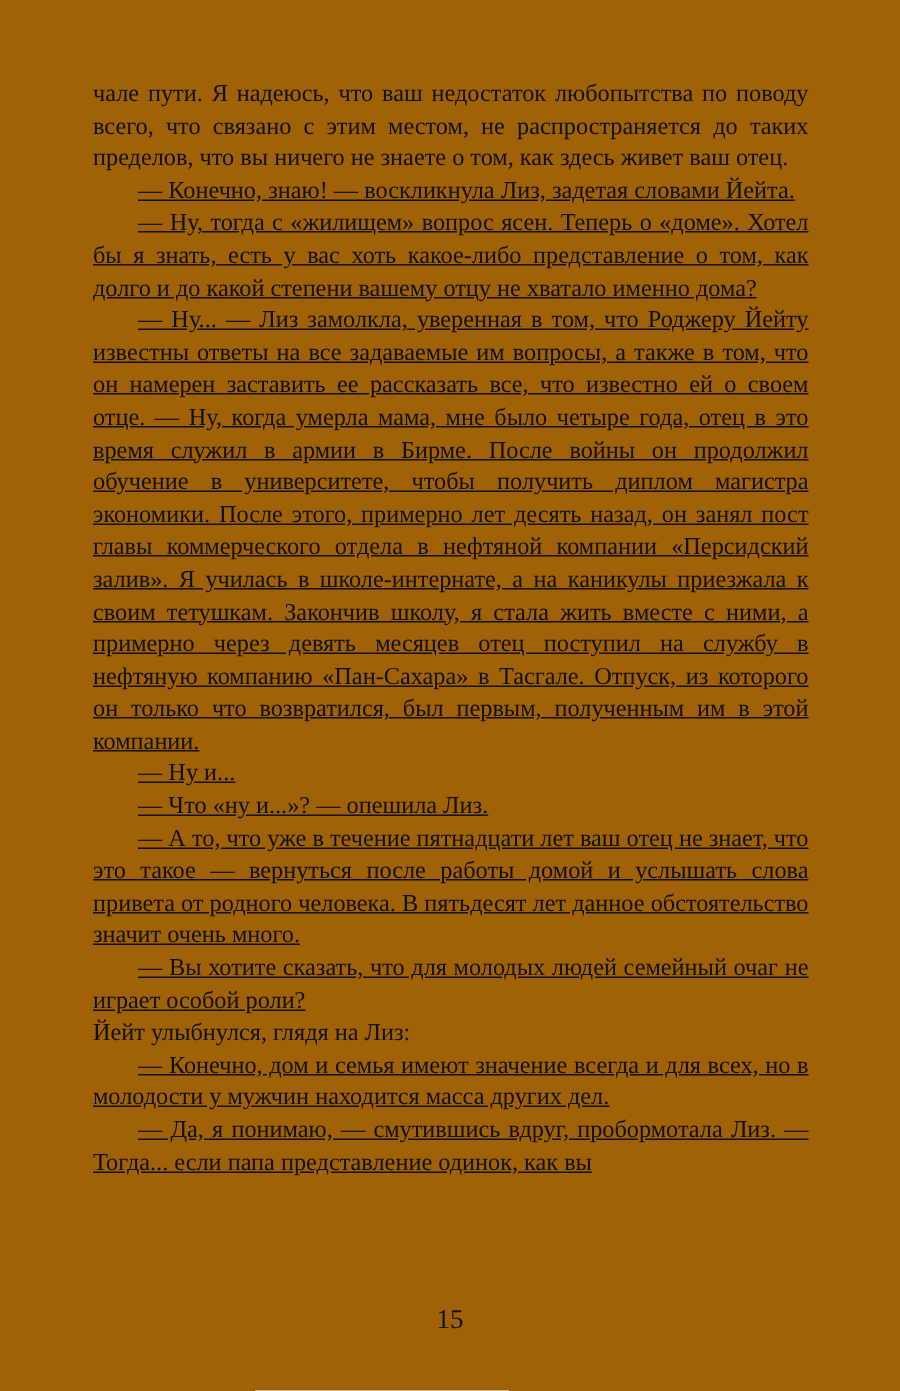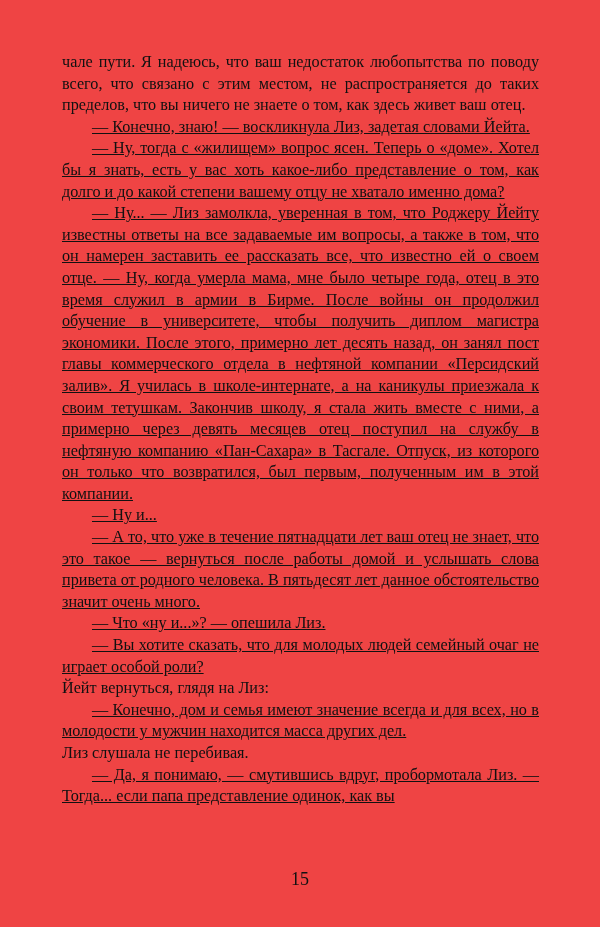--- a/index.html
+++ b/index.html
@@ -5,21 +5,21 @@
   html, body {
     margin: 0;
     padding: 0;
     background: #f6f6f4;
   }
   .page {
     position: relative;
     width: 600px;
     height: 927px;
     margin: 0 auto;
-    background: #ef4444;
+    background: #a16207;
     overflow: hidden;
     font-family: "Liberation Serif", "DejaVu Serif", serif;
     color: #111111;
   }
   .text-block {
     position: absolute;
     top: 52px;
     left: 62px;
     width: 477px;
     font-size: 16.2px;
@@ -51,22 +51,21 @@
 </head>
 <body>
 
 <div class="page">
   <div class="text-block">
     <p class="no-indent">чале пути. Я надеюсь, что ваш недостаток любопытства по поводу всего, что связано с этим местом, не распространяется до таких пределов, что вы ничего не знаете о том, как здесь живет ваш отец.</p>
     <p class="indent">— Конечно, знаю! — воскликнула Лиз, задетая словами Йейта.</p>
     <p class="indent">— Ну, тогда с «жилищем» вопрос ясен. Теперь о «доме». Хотел бы я знать, есть у вас хоть какое-либо представление о том, как долго и до какой степени вашему отцу не хватало именно дома?</p>
     <p class="indent">— Ну... — Лиз замолкла, уверенная в том, что Роджеру Йейту известны ответы на все задаваемые им вопросы, а также в том, что он намерен заставить ее рассказать все, что известно ей о своем отце. — Ну, когда умерла мама, мне было четыре года, отец в это время служил в армии в Бирме. После войны он продолжил обучение в университете, чтобы получить диплом магистра экономики. После этого, примерно лет десять назад, он занял пост главы коммерческого отдела в нефтяной компании «Персидский залив». Я училась в школе-интернате, а на каникулы приезжала к своим тетушкам. Закончив школу, я стала жить вместе с ними, а примерно через девять месяцев отец поступил на службу в нефтяную компанию «Пан-Сахара» в Тасгале. Отпуск, из которого он только что возвратился, был первым, полученным им в этой компании.</p>
     <p class="indent">— Ну и...</p>
+    <p class="indent">— Что «ну и...»? — опешила Лиз.</p>
     <p class="indent">— А то, что уже в течение пятнадцати лет ваш отец не знает, что это такое — вернуться после работы домой и услышать слова привета от родного человека. В пятьдесят лет данное обстоятельство значит очень много.</p>
-    <p class="indent">— Что «ну и...»? — опешила Лиз.</p>
     <p class="indent">— Вы хотите сказать, что для молодых людей семейный очаг не играет особой роли?</p>
-    <p class="no-indent">Йейт вернуться, глядя на Лиз:</p>
+    <p class="no-indent">Йейт улыбнулся, глядя на Лиз:</p>
     <p class="indent">— Конечно, дом и семья имеют значение всегда и для всех, но в молодости у мужчин находится масса других дел.</p>
-    <p class="no-indent">Лиз слушала не перебивая.</p>
     <p class="indent">— Да, я понимаю, — смутившись вдруг, пробормотала Лиз. — Тогда... если папа представление одинок, как вы</p>
   </div>
   <div class="page-number">15</div>
 </div>
 
 </body></html>

